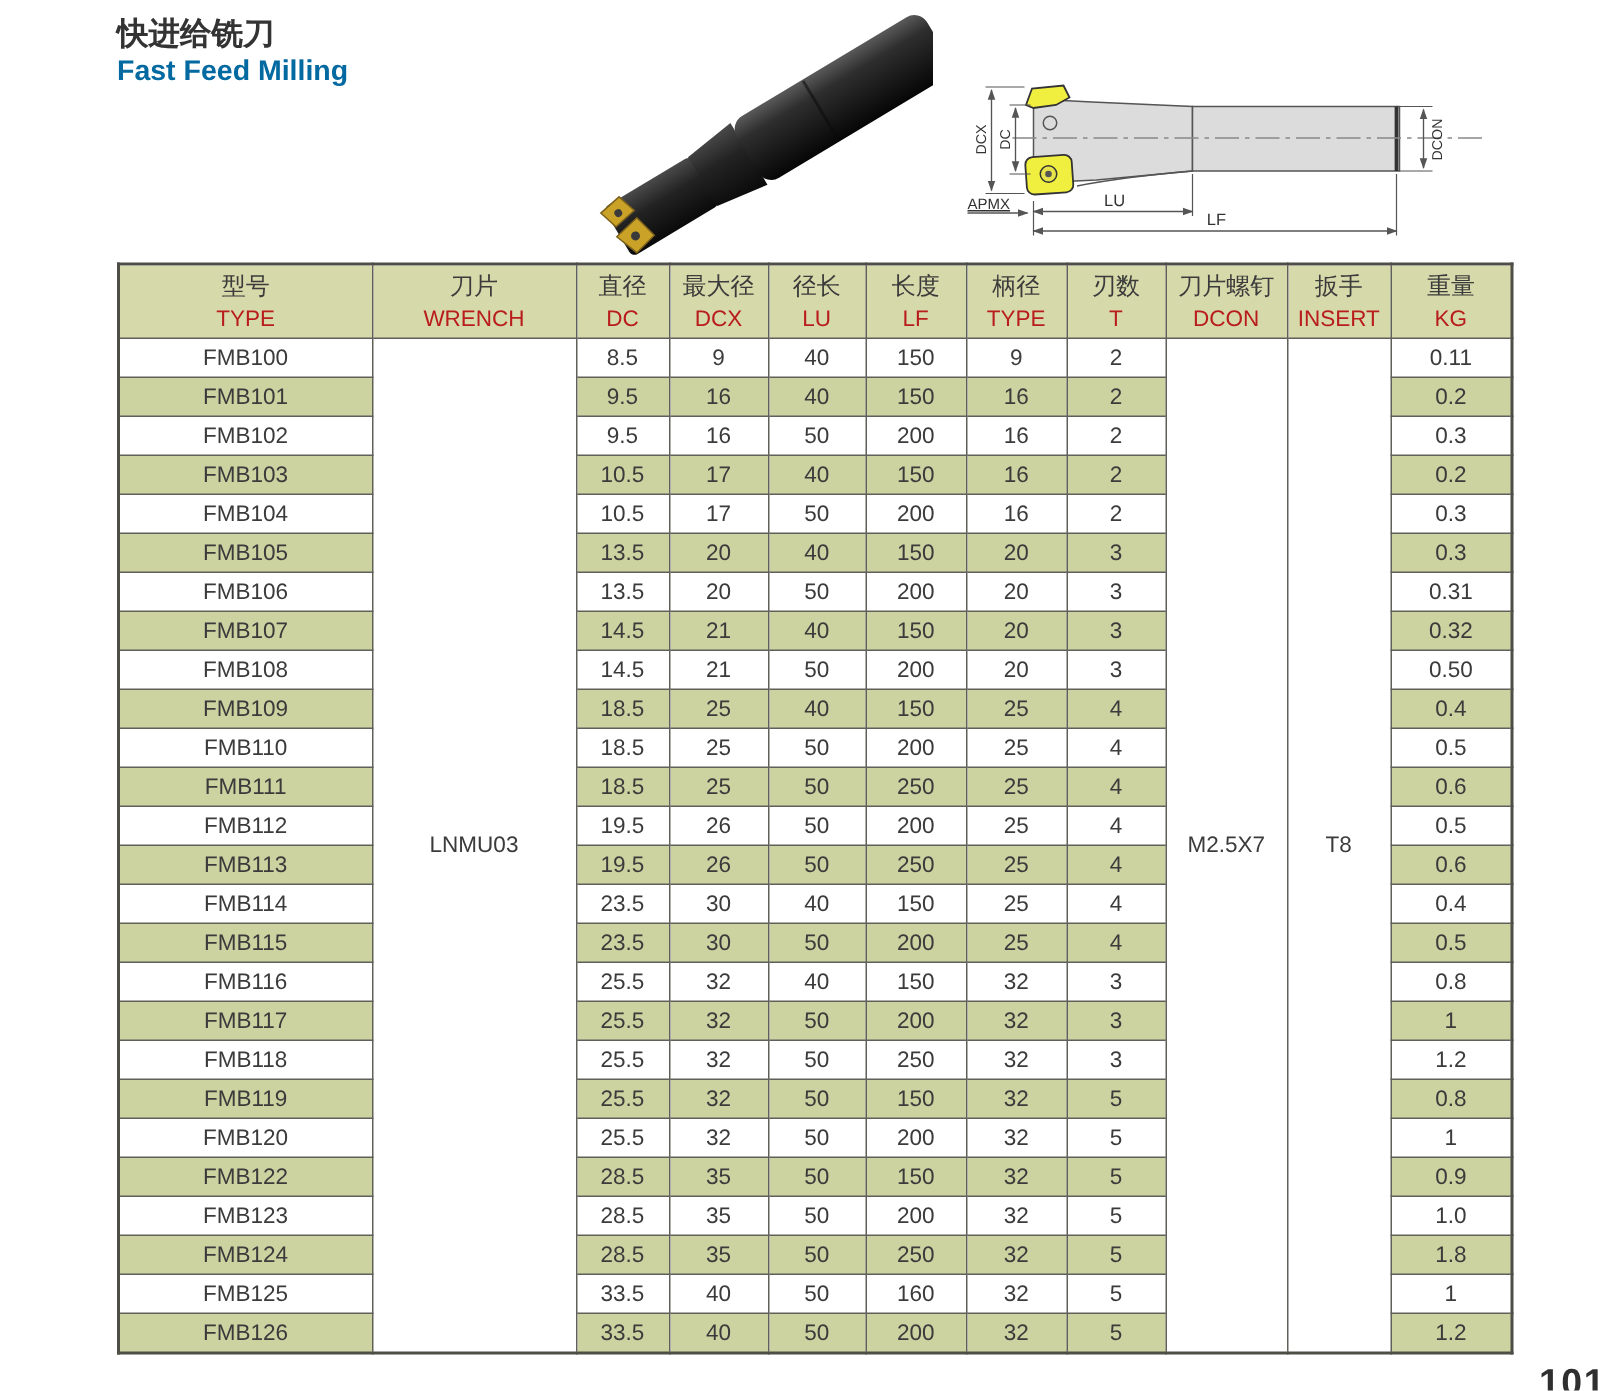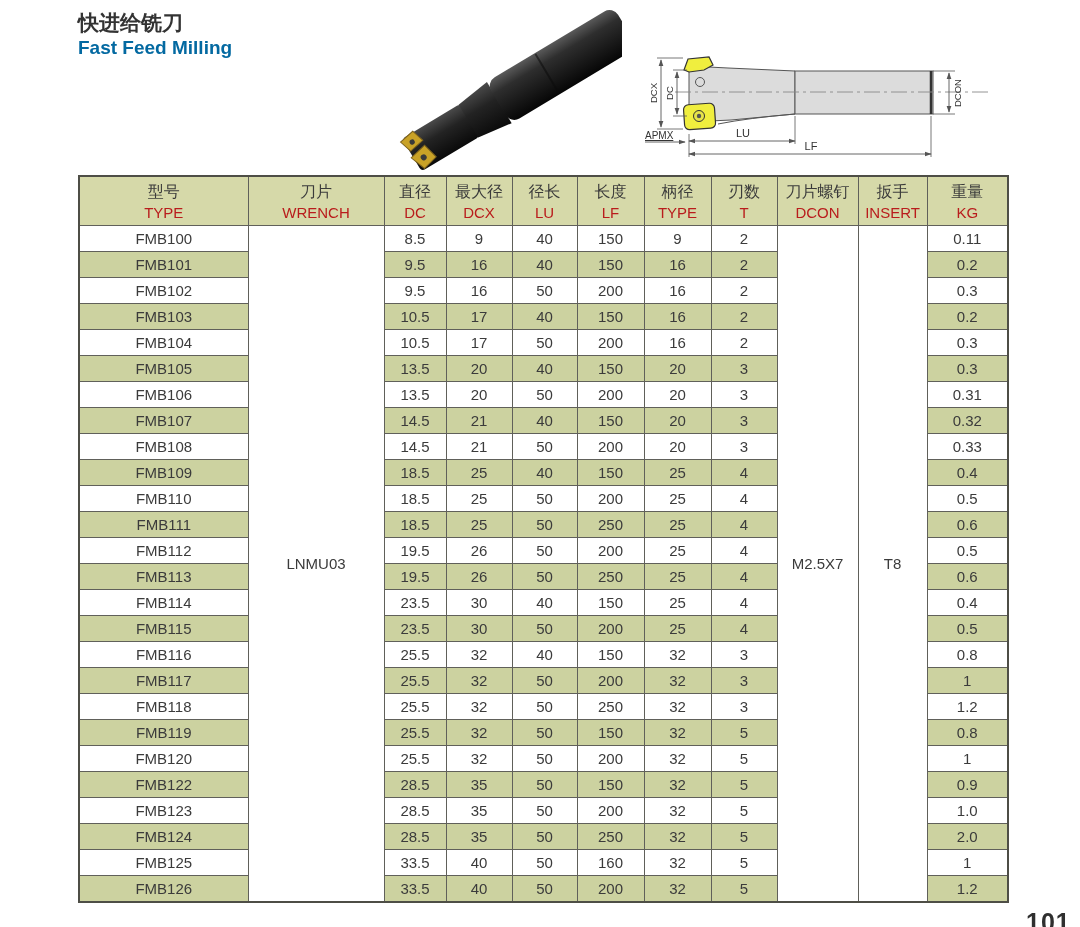--- a/index.html
+++ b/index.html
@@ -275,21 +275,21 @@
         <td>0.32</td>
       </tr>
       <tr>
         <td>FMB108</td>
         <td>14.5</td>
         <td>21</td>
         <td>50</td>
         <td>200</td>
         <td>20</td>
         <td>3</td>
-        <td>0.33</td>
+        <td>0.50</td>
       </tr>
       <tr class="shade">
         <td>FMB109</td>
         <td>18.5</td>
         <td>25</td>
         <td>40</td>
         <td>150</td>
         <td>25</td>
         <td>4</td>
         <td>0.4</td>
@@ -425,21 +425,21 @@
         <td>1.0</td>
       </tr>
       <tr class="shade">
         <td>FMB124</td>
         <td>28.5</td>
         <td>35</td>
         <td>50</td>
         <td>250</td>
         <td>32</td>
         <td>5</td>
-        <td>2.0</td>
+        <td>1.8</td>
       </tr>
       <tr>
         <td>FMB125</td>
         <td>33.5</td>
         <td>40</td>
         <td>50</td>
         <td>160</td>
         <td>32</td>
         <td>5</td>
         <td>1</td>

